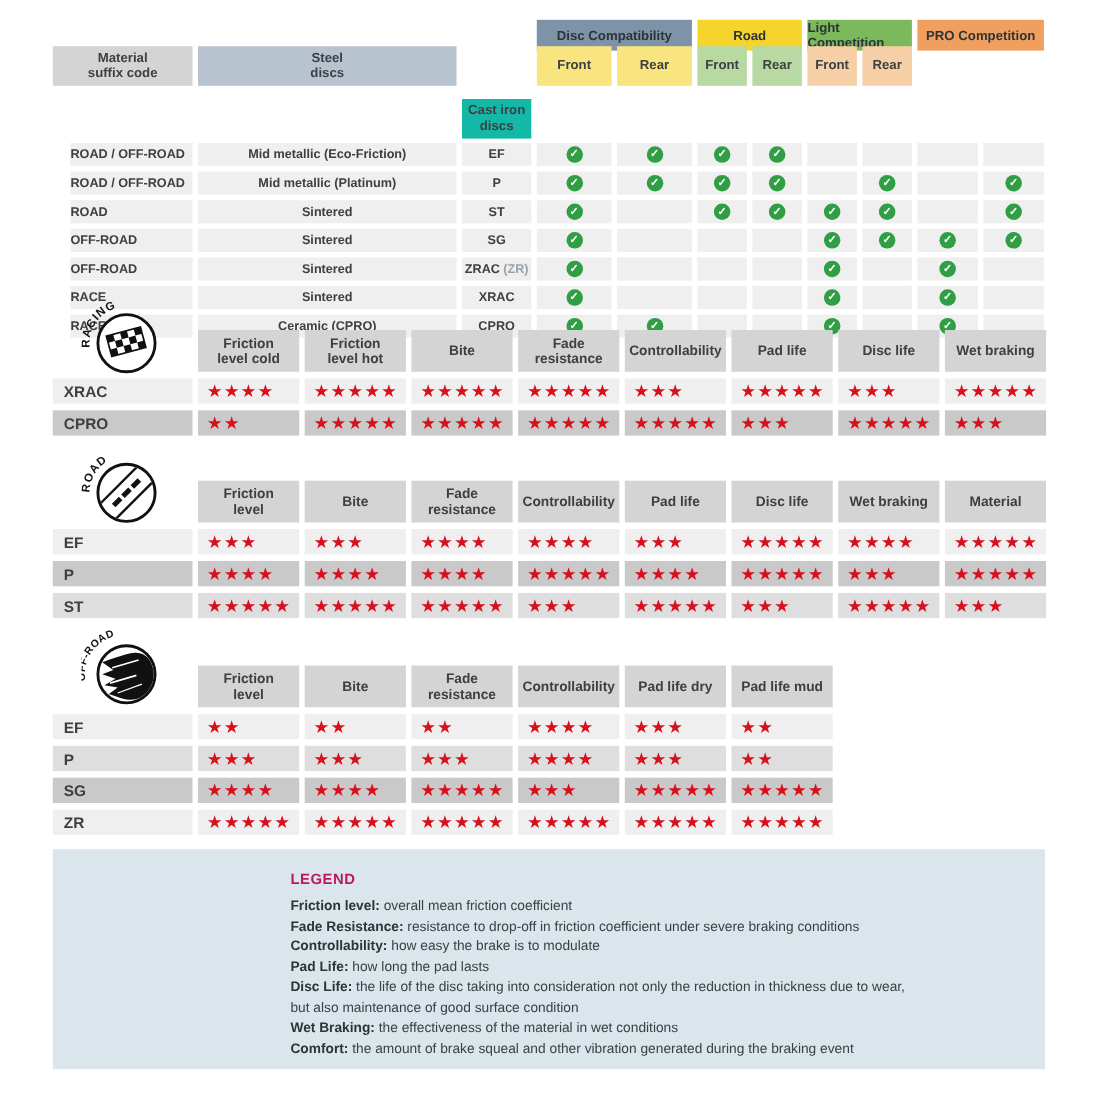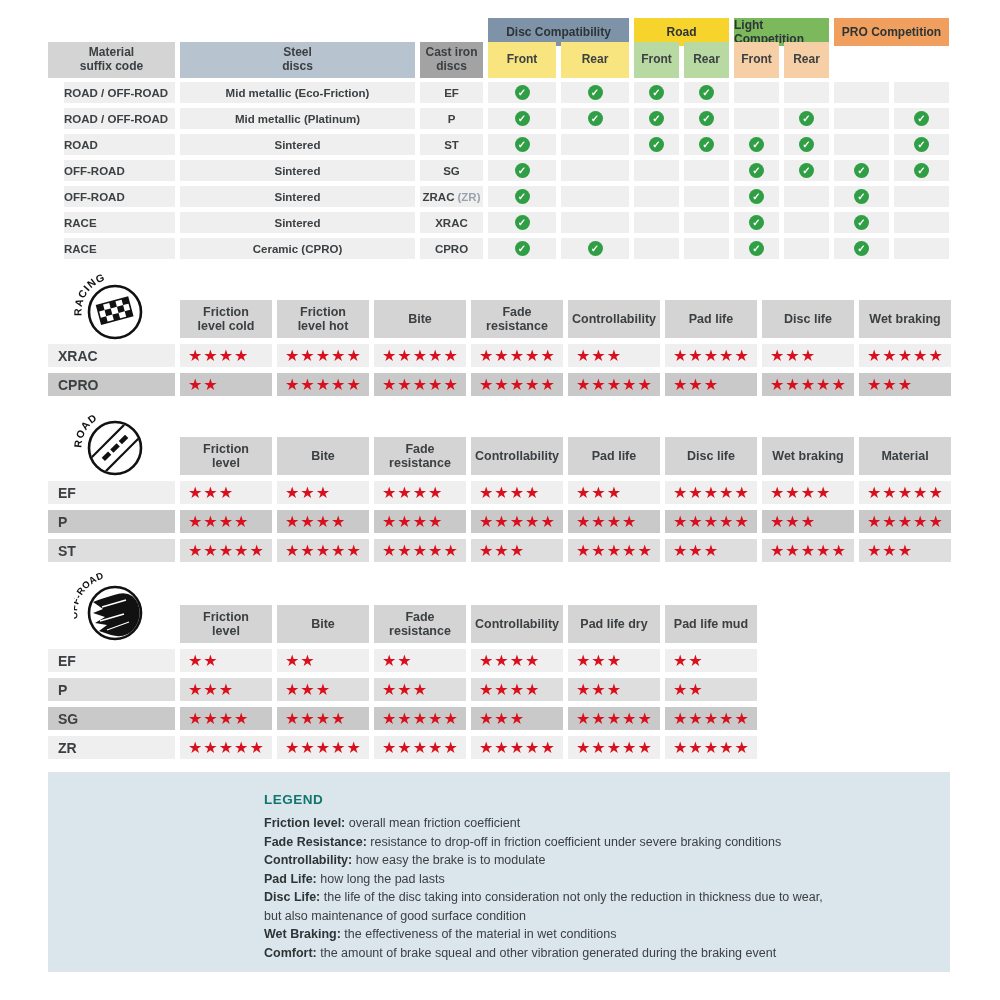--- a/index.html
+++ b/index.html
@@ -33,42 +33,42 @@
   .rhcell{background:#d4d4d4;height:38px;display:flex;align-items:center;justify-content:center;
           text-align:center;font-weight:bold;font-size:12.5px;line-height:1.15;color:#3c4043;white-space:pre-line;}
   .rhcell.empty{background:transparent;}
   .rrow{margin-bottom:6px;}
   .rlabel{height:23px;display:flex;align-items:center;padding-left:10px;font-weight:bold;font-size:14px;color:#3c4043;}
   .stars{height:23px;display:flex;align-items:center;padding-left:8px;color:#d8101d;
          font-size:16px;letter-spacing:1px;overflow:hidden;}
 
   
   .legend{position:absolute;left:48px;top:772px;width:902px;height:200px;background:#dbe5ec;}
-  .legend-title{margin:20px 0 7px 216px;color:#0f766e;font-weight:bold;font-size:13.5px;letter-spacing:.5px;}
+  .legend-title{margin:20px 0 7px 216px;color:#be185d;font-weight:bold;font-size:13.5px;letter-spacing:.5px;}
   .litem{margin-left:216px;font-size:12.5px;line-height:18.5px;color:#3c4043;}
   .lterm{font-weight:bold;color:#2d3436;}
 </style>
 </head>
 <body>
 
 <div class="page">
 
   <div id="compat">
       <div class="grid ghead">
         <div class="gcell" style="background: rgb(126, 147, 168); grid-column: 4 / span 2;">Disc Compatibility</div>
         <div class="gcell" style="background: rgb(246, 212, 44); grid-column: 6 / span 2;">Road</div>
         <div class="gcell" style="background: rgb(124, 185, 92); grid-column: 8 / span 2;">Light Competition</div>
         <div class="gcell" style="background: rgb(240, 159, 95); grid-column: 10 / span 2;">PRO Competition</div>
       </div>
       <div class="grid ghrow">
         <div class="hcell">Material
 suffix code</div>
         <div class="hcell" style="background: rgb(183, 195, 207);">Steel
 discs</div>
-        <div class="hcell" style="background: #a3a3a3;">Cast iron
+        <div class="hcell" style="background: #14b8a6; margin-top: 48px;">Cast iron
 discs</div>
         <div class="hcell" style="background: rgb(249, 229, 127);">Front</div>
         <div class="hcell" style="background: rgb(249, 229, 127);">Rear</div>
         <div class="hcell" style="background: rgb(184, 217, 161);">Front</div>
         <div class="hcell" style="background: rgb(184, 217, 161);">Rear</div>
         <div class="hcell" style="background: rgb(246, 207, 166);">Front</div>
         <div class="hcell" style="background: rgb(246, 207, 166);">Rear</div>
       </div>
       <div class="grid drow">
         <div class="cell use">ROAD / OFF-ROAD</div>

